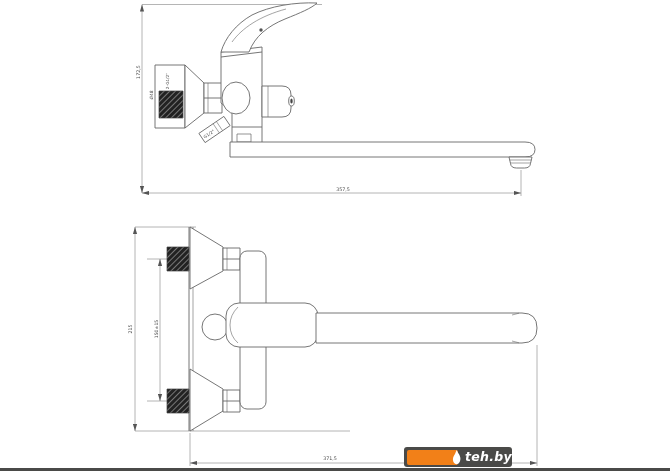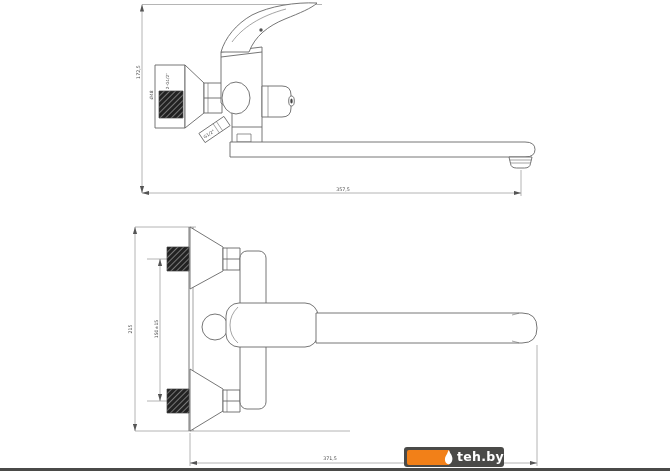--- a/index.html
+++ b/index.html
@@ -1,21 +1,21 @@
 <!DOCTYPE html>
 <html><head>
 <meta charset="utf-8">
 <style>
   html,body{margin:0;padding:0;background:#ffffff;}
   .canvas{position:relative;width:670px;height:471px;background:#ffffff;overflow:hidden;
           font-family:"DejaVu Sans",sans-serif;}
   .drawing-svg{position:absolute;left:0;top:0;}
   .drawing-svg text{font-family:"DejaVu Sans",sans-serif;fill:#4a4a4a;}
-  .watermark{position:absolute;left:404px;top:447px;width:100px;height:20px;background:#4a4a48;
-             border-radius:3px;display:flex;align-items:center;box-sizing:border-box;}
+  .watermark{position:absolute;left:404px;top:447px;width:108px;height:20px;background:#4a4a48;
+             border-radius:3px;display:flex;align-items:center;box-sizing:border-box;font-style:italic;}
   .wm-orange{position:relative;margin-left:3px;width:54px;height:15px;background:#f28018;border-radius:2px;}
   .wm-flame{position:absolute;right:-4px;top:0px;width:10px;height:15px;}
   .wm-text{color:#ffffff;font-weight:bold;font-size:12.5px;margin-left:7px;letter-spacing:0.3px;line-height:20px;}
   .bottom-strip{position:absolute;left:0;bottom:0;width:670px;height:3px;background:#4a4a48;}
 </style>
 </head>
 <body>
 
 <div class="canvas">
 

